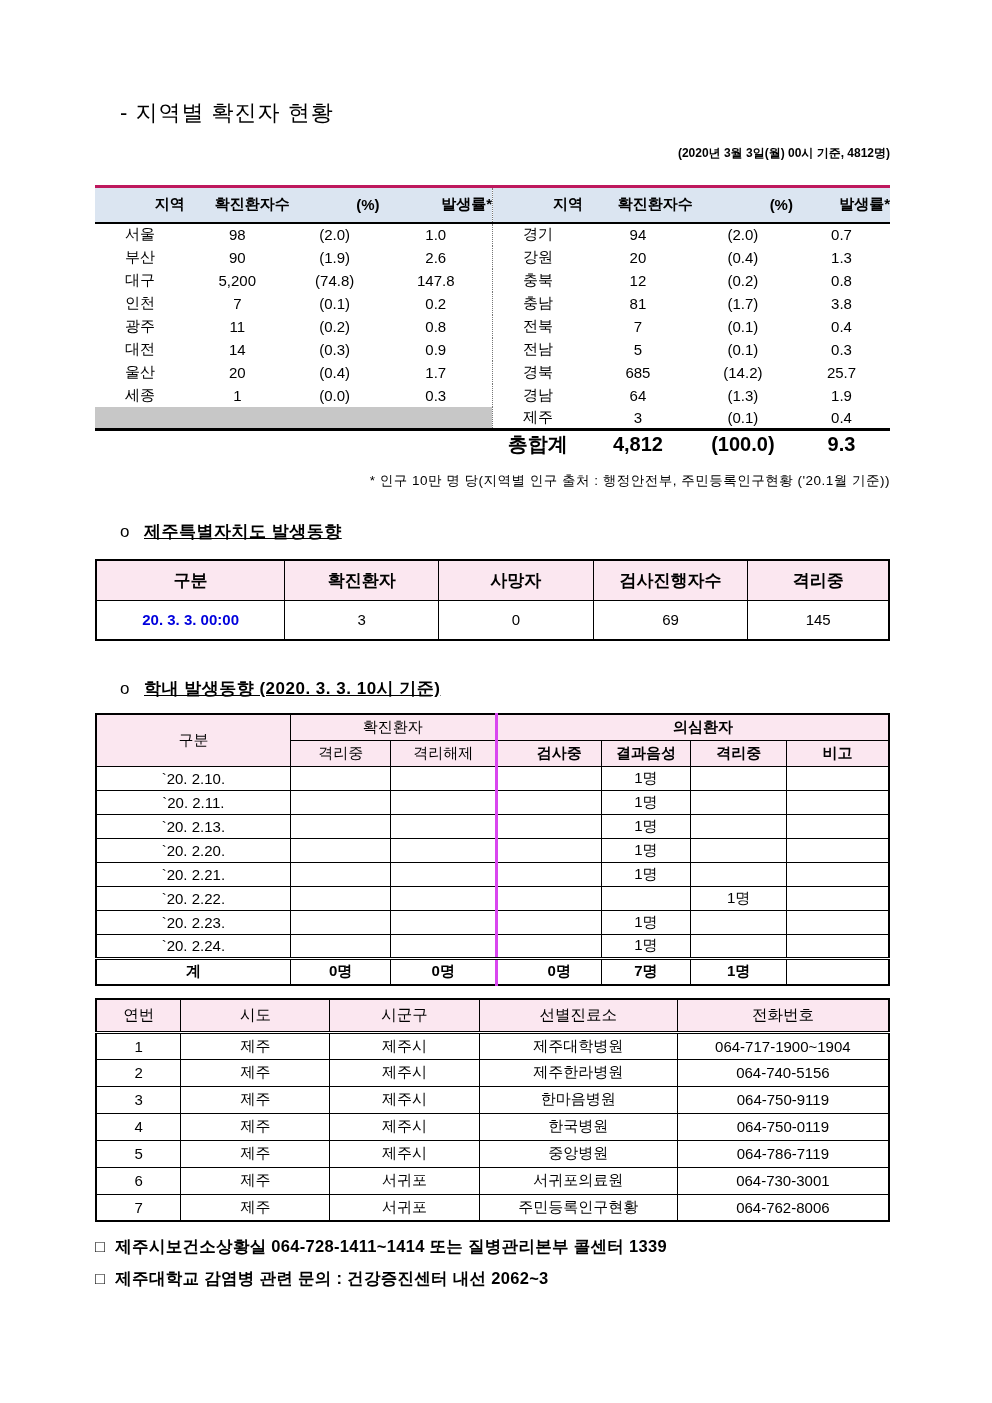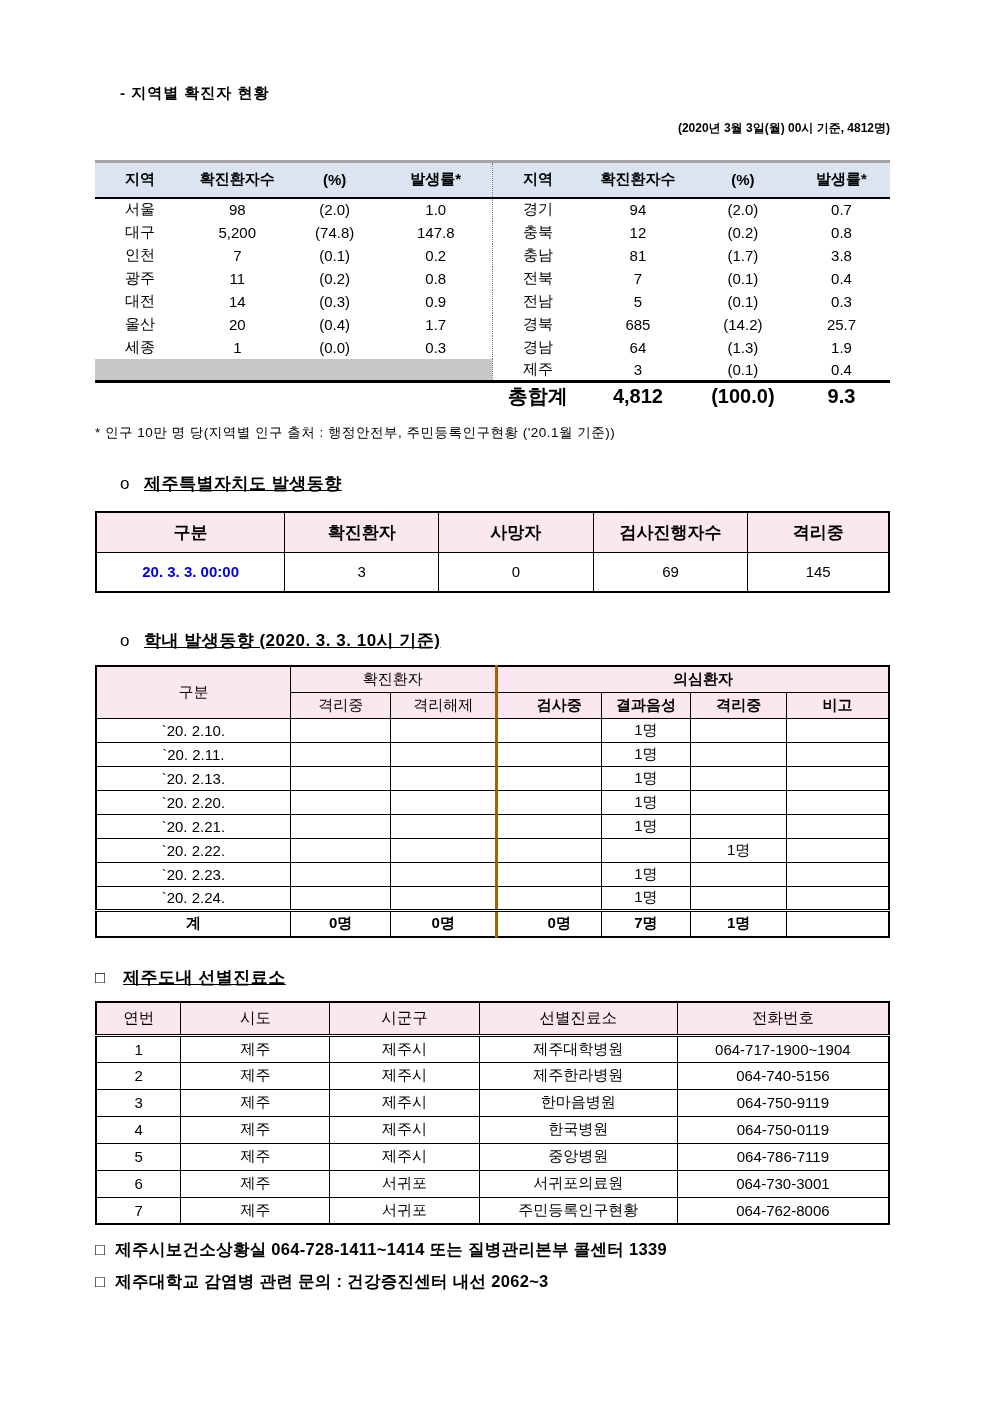--- a/index.html
+++ b/index.html
@@ -4,57 +4,57 @@
 <style>
   * { box-sizing: border-box; }
   html, body { margin: 0; padding: 0; }
   body {
     width: 992px; height: 1403px; background: #ffffff; color: #000;
     font-family: "Liberation Sans", "DejaVu Sans", sans-serif;
     position: relative; overflow: hidden;
   }
   .page { padding: 84px 102px 0 95px; }
 
-  .doc-title { padding-left: 25px; font-size: 15px; font-weight: bold; letter-spacing: 1px; }
+  .doc-title { padding-left: 25px; font-size: 22px; font-weight: normal; letter-spacing: 1px; margin-top: 14px; }
   .doc-subtitle { margin-top: 17px; text-align: right; font-size: 12px; font-weight: bold; }
 
   table { border-collapse: collapse; width: 100%; table-layout: fixed; }
   th, td { padding: 0; overflow: hidden; white-space: nowrap; }
 
   
   .t1 { margin-top: 23px; font-size: 15px; }
   .t1 thead th {
-    background: #dbe5f1; border-top: 3px solid #a3a3a3; border-bottom: 2px solid #000;
-    font-weight: bold; height: 36px; text-align: center;
+    background: #dbe5f1; border-top: 3px solid #be185d; border-bottom: 2px solid #000;
+    font-weight: bold; height: 36px; text-align: right;
   }
   .t1 td { text-align: center; height: 23px; }
   .t1 .mid { border-right: 1px dotted #777; }
   .t1 .gray { background: #c7c7c7; }
   .t1 .bot td { border-bottom: 3px solid #000; }
   .t1 .total td { font-weight: bold; height: 28px; font-size: 20px; border: none; }
 
-  .footnote { margin-top: 14px; font-size: 13.5px; letter-spacing: 0.5px; }
+  .footnote { margin-top: 14px; font-size: 13.5px; letter-spacing: 0.5px; text-align: right; }
 
   .section { margin-top: 30px; font-size: 17px; font-weight: bold; padding-left: 25px; letter-spacing: 0.5px; text-decoration: underline; }
   .section .bullet { font-weight: normal; display: inline-block; width: 24px; }
   .section.sq-head { padding-left: 0; }
   .section.sq-head .bullet { width: 28px; }
 
   
   .t2 { margin-top: 16px; border: 2px solid #000; font-size: 15px; }
   .t2 th { background: #fbe7f0; font-weight: bold; font-size: 17px; height: 40px; border: 1px solid #000; text-align: center; }
   .t2 td { height: 40px; border: 1px solid #000; text-align: center; }
   .t2 .date { color: #0000dd; font-weight: bold; }
 
   
   .t3 { margin-top: 13px; border: 2px solid #000; font-size: 15px; }
   .t3 th, .t3 td { border: 1px solid #000; text-align: center; }
   .t3 thead th { background: #fbe7f0; height: 26px; font-weight: normal; }
   .t3 thead th.b { font-weight: bold; }
-  .t3 .thickL { border-left: 3px solid #a16207; padding-left: 20px; }
+  .t3 .thickL { border-left: 3px solid #d946ef; padding-left: 20px; }
   .t3 tbody td { height: 24px; }
   .t3 .sum td { font-weight: bold; border-top: 3px double #000; height: 27px; }
 
   
   .t4 { margin-top: 12px; border: 2px solid #000; font-size: 15px; }
   .t4 th { background: #fbe7f0; height: 33px; border: 1px solid #000; border-bottom: 3px double #000; font-weight: normal; font-size: 15.5px; text-align: center; }
   .t4 td { height: 27px; border: 1px solid #000; text-align: center; }
 
   .footer-line { margin-top: 14px; font-size: 16.5px; font-weight: bold; letter-spacing: 0.3px; }
   .footer-line .bullet { font-weight: normal; margin-right: 10px; }
@@ -96,20 +96,30 @@
           <td>서울</td>
           <td>98</td>
           <td>(2.0)</td>
           <td class="mid">1.0</td>
           <td>경기</td>
           <td>94</td>
           <td>(2.0)</td>
           <td>0.7</td>
         </tr>
 
+        <tr>
+          <td>부산</td>
+          <td>90</td>
+          <td>(1.9)</td>
+          <td class="mid">2.6</td>
+          <td>강원</td>
+          <td>20</td>
+          <td>(0.4)</td>
+          <td>1.3</td>
+        </tr>
 
         <tr>
           <td>대구</td>
           <td>5,200</td>
           <td>(74.8)</td>
           <td class="mid">147.8</td>
           <td>충북</td>
           <td>12</td>
           <td>(0.2)</td>
           <td>0.8</td>
@@ -339,23 +349,20 @@
         <td>0명</td>
         <td>0명</td>
         <td class="thickL">0명</td>
         <td>7명</td>
         <td>1명</td>
         <td></td>
       </tr>
     </tbody>
   </table>
 
-  <div class="section sq-head" style="margin-top:28px">
-    <span class="bullet">□</span><span>제주도내 선별진료소</span>
-  </div>
 
   <table class="t4">
     <colgroup>
       <col style="width:10.7%">
         <col style="width:18.8%">
         <col style="width:18.8%">
         <col style="width:25%">
         <col style="width:26.7%">
     </colgroup>
     <thead>

